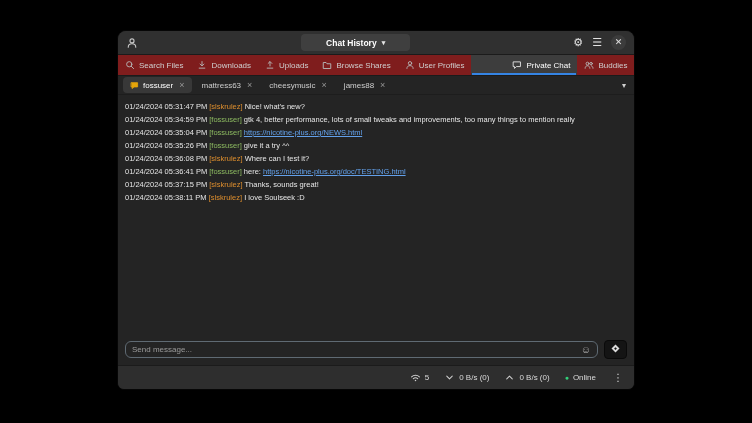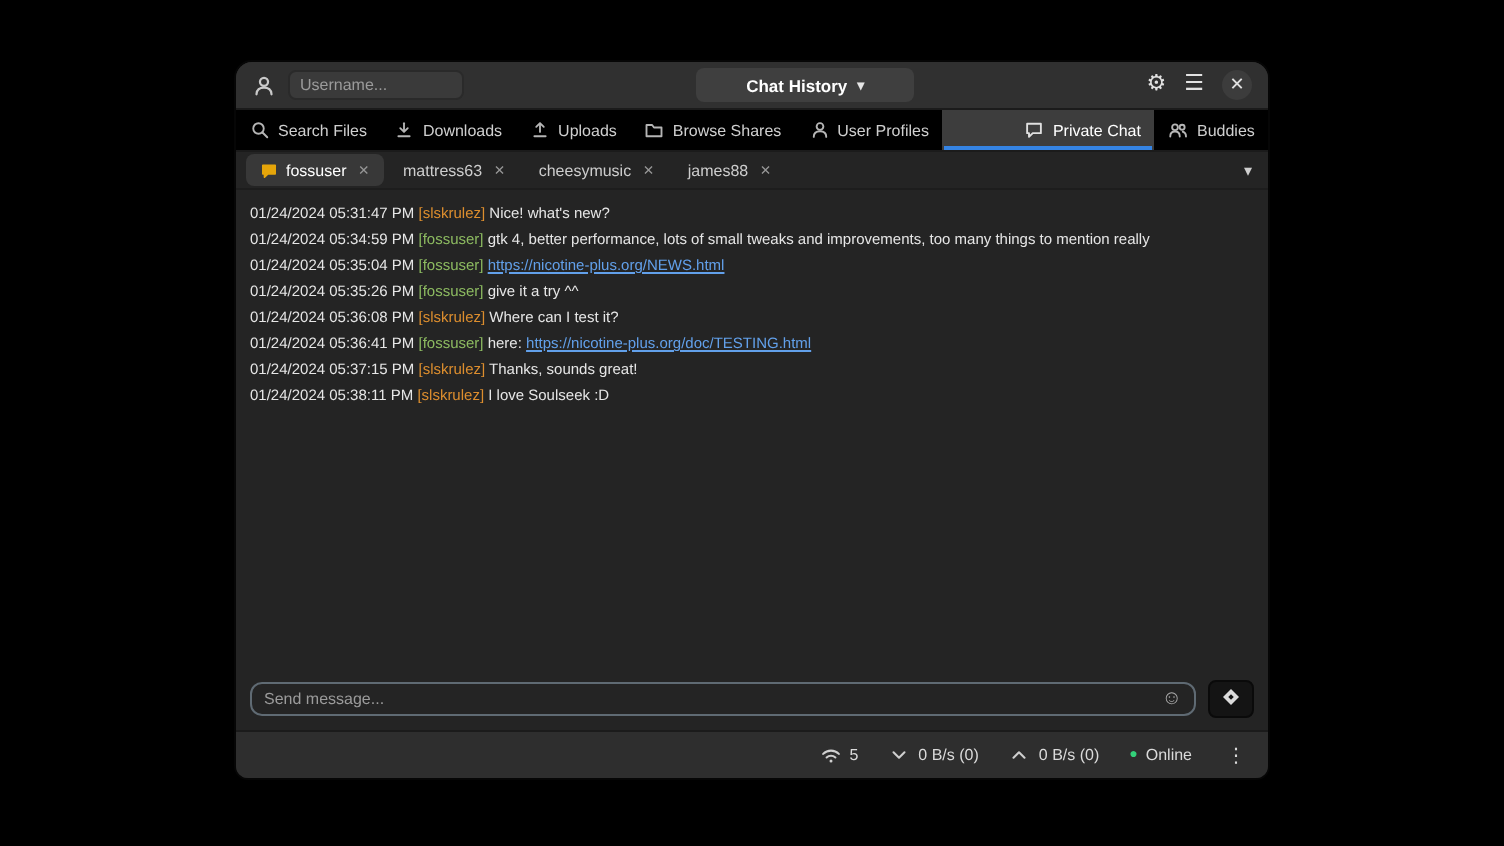--- a/index.html
+++ b/index.html
@@ -21,21 +21,21 @@
                       height:17px; padding:0 25px; display:flex; align-items:center; gap:5px;
                       color:#fff; font-weight:bold; font-size:8.5px; cursor:pointer;
                       font-family:"Liberation Sans", sans-serif; }
   .chat-history-btn .caret { font-size:7px; color:#e6e6e6; }
   .header-right { margin-left:auto; display:flex; align-items:center; gap:9px; }
   .hglyph { color:#e2e2e2; font-size:11px; line-height:1; cursor:pointer; }
   .hglyph.close { width:15px; height:15px; border-radius:50%; background:#3c3c3c;
                   display:flex; align-items:center; justify-content:center; font-size:9px; }
 
   
-  .main-tabs { flex:0 0 21px; background:#000000; border-bottom:1px solid #1b1b1b; display:flex; }
+  .main-tabs { flex:0 0 21px; background:#7f1d1d; border-bottom:1px solid #1b1b1b; display:flex; }
   .main-tab { display:flex; align-items:center; gap:4px; padding:0 7px; font-size:8px;
               color:#cfcfcf; position:relative; cursor:pointer; white-space:nowrap; }
   .main-tab .ticon { display:flex; align-items:center; color:#b5b5b5; }
   .main-tab.selected { background:#3d3d3d; color:#fff;padding-left:41px; }
   .main-tab.selected .ticon { color:#e0e0e0; }
   .main-tab.selected::after { content:''; position:absolute; left:1px; right:1px; bottom:0;
                               height:2px; background:#3584e4; }
 
   
   .chat-tabs { flex:0 0 19px; display:flex; align-items:center; padding:0 5px;
@@ -80,21 +80,20 @@
 
 <div class="window">
 
   <div class="headerbar">
     <span class="hicon">
         <svg width="12" height="12" viewBox="0 0 16 16" fill="none" stroke="currentColor" stroke-width="1.5" stroke-linecap="round" stroke-linejoin="round">
           <circle cx="8" cy="5.2" r="2.7"></circle>
           <path d="M3 13.5 c0-3 2.2-4.5 5-4.5 s5 1.5 5 4.5"></path>
         </svg>
       </span>
-    <input class="username-entry" placeholder="Username..." style="">
     <button class="chat-history-btn">
       <span>Chat History</span>
       <span class="caret">▾</span>
     </button>
     <div class="header-right">
       <span class="hglyph">⚙</span>
       <span class="hglyph">☰</span>
       <span class="hglyph close">✕</span>
     </div>
   </div>

